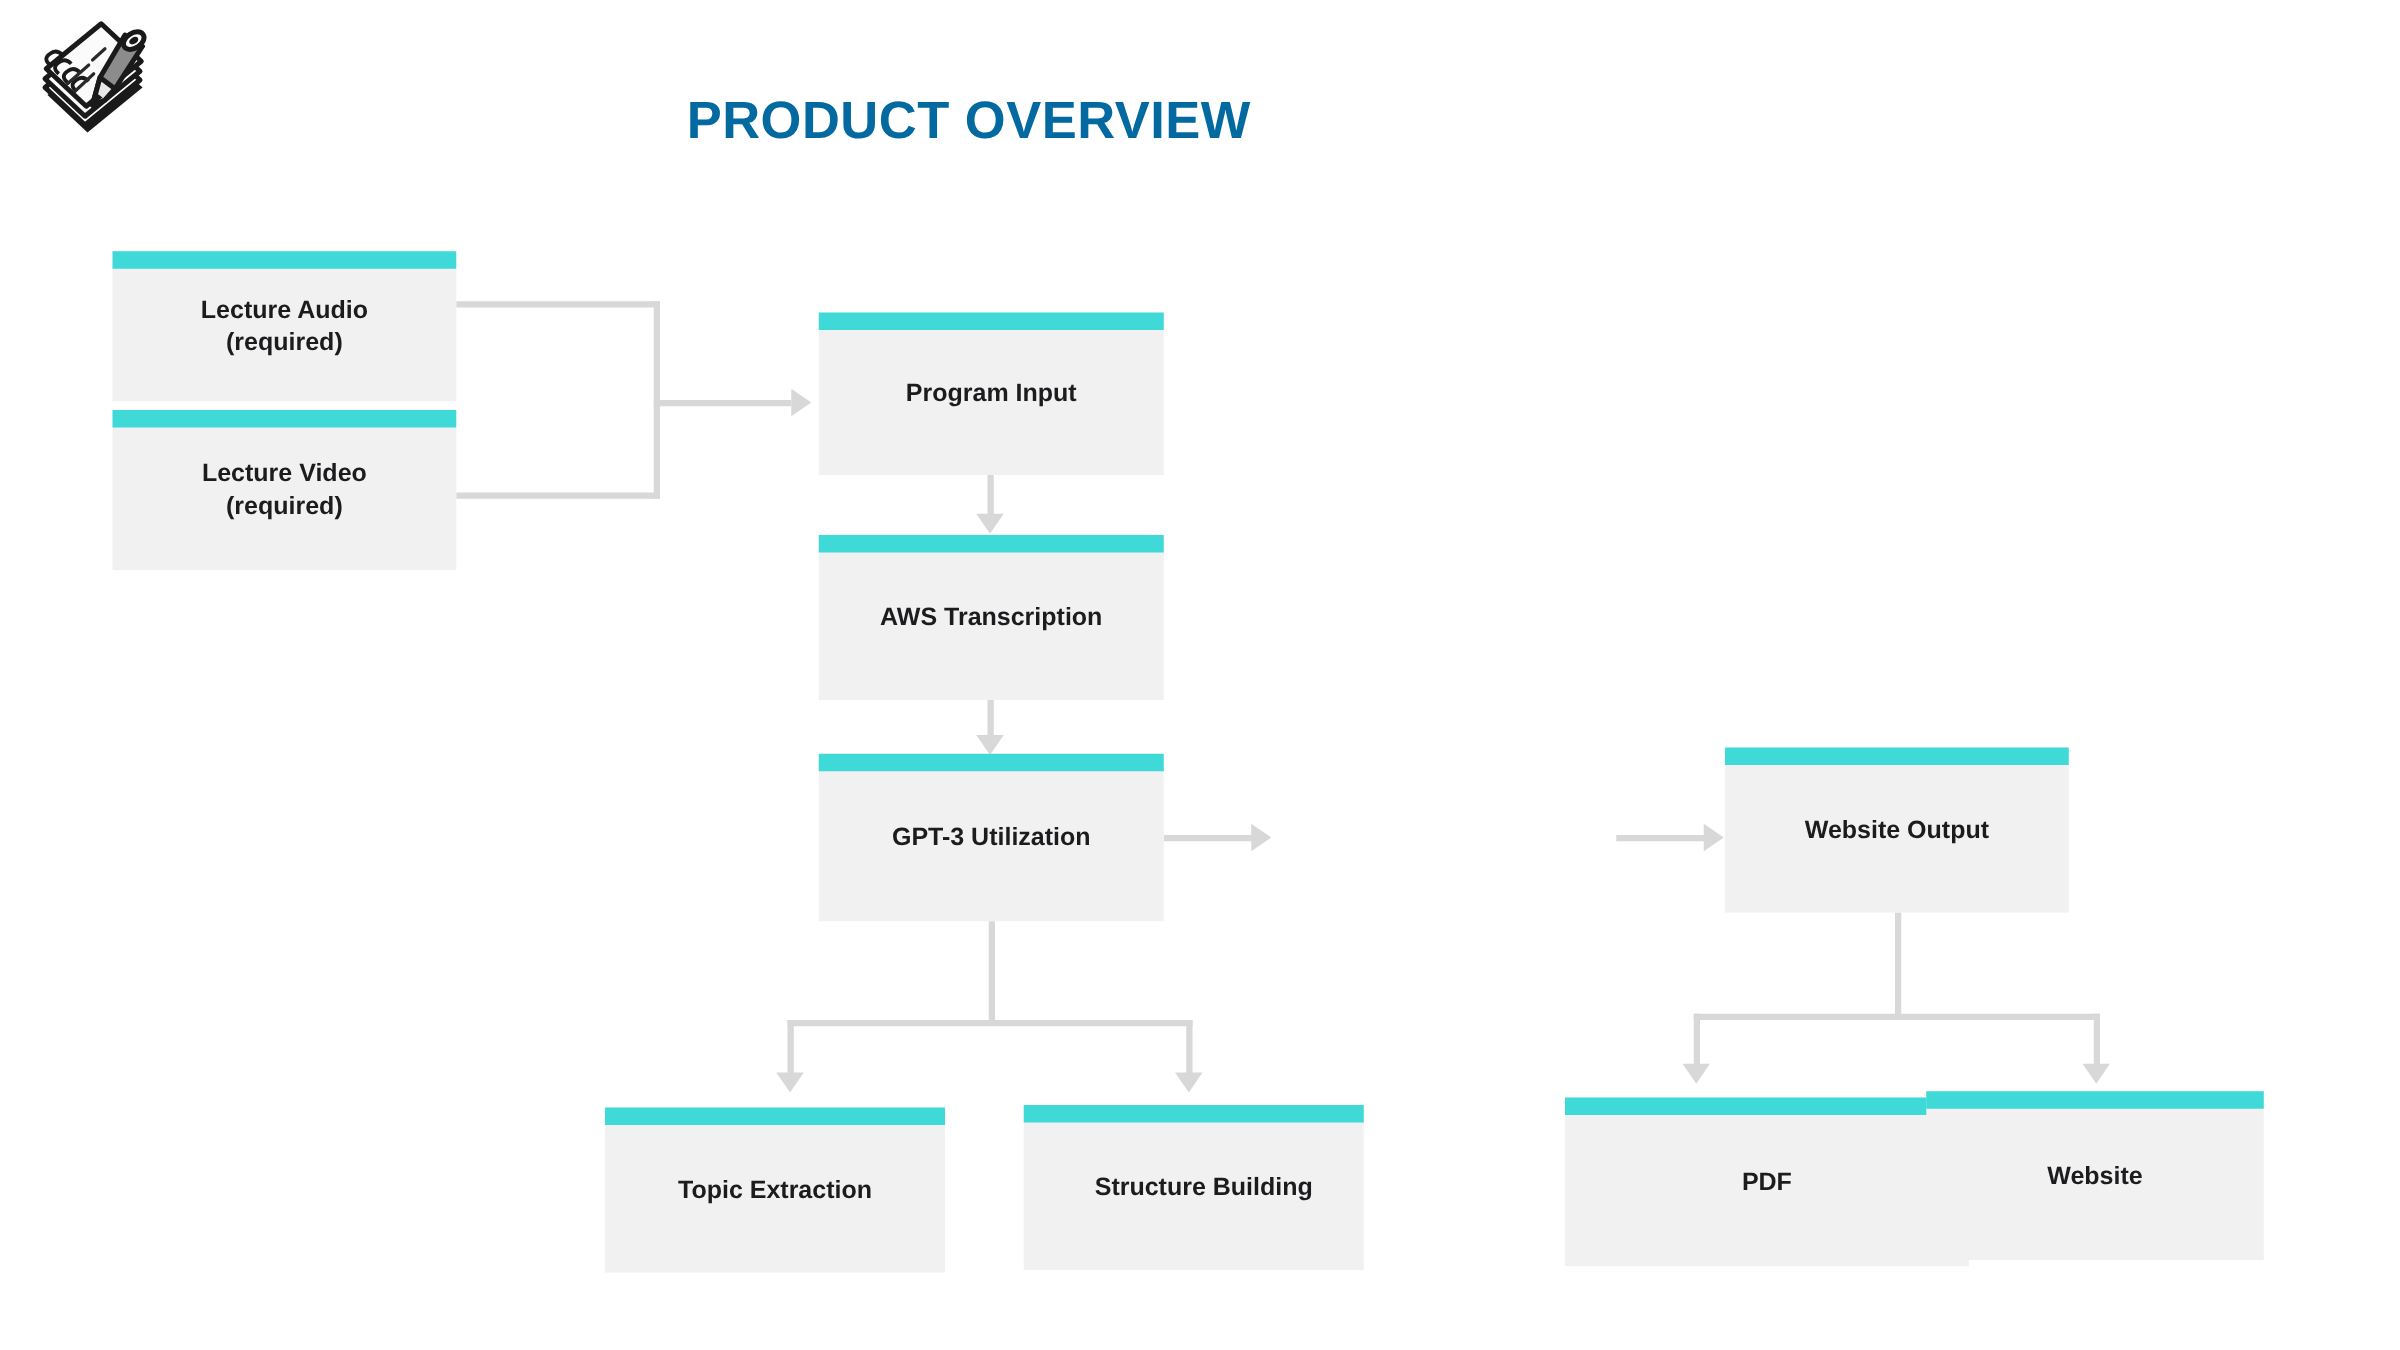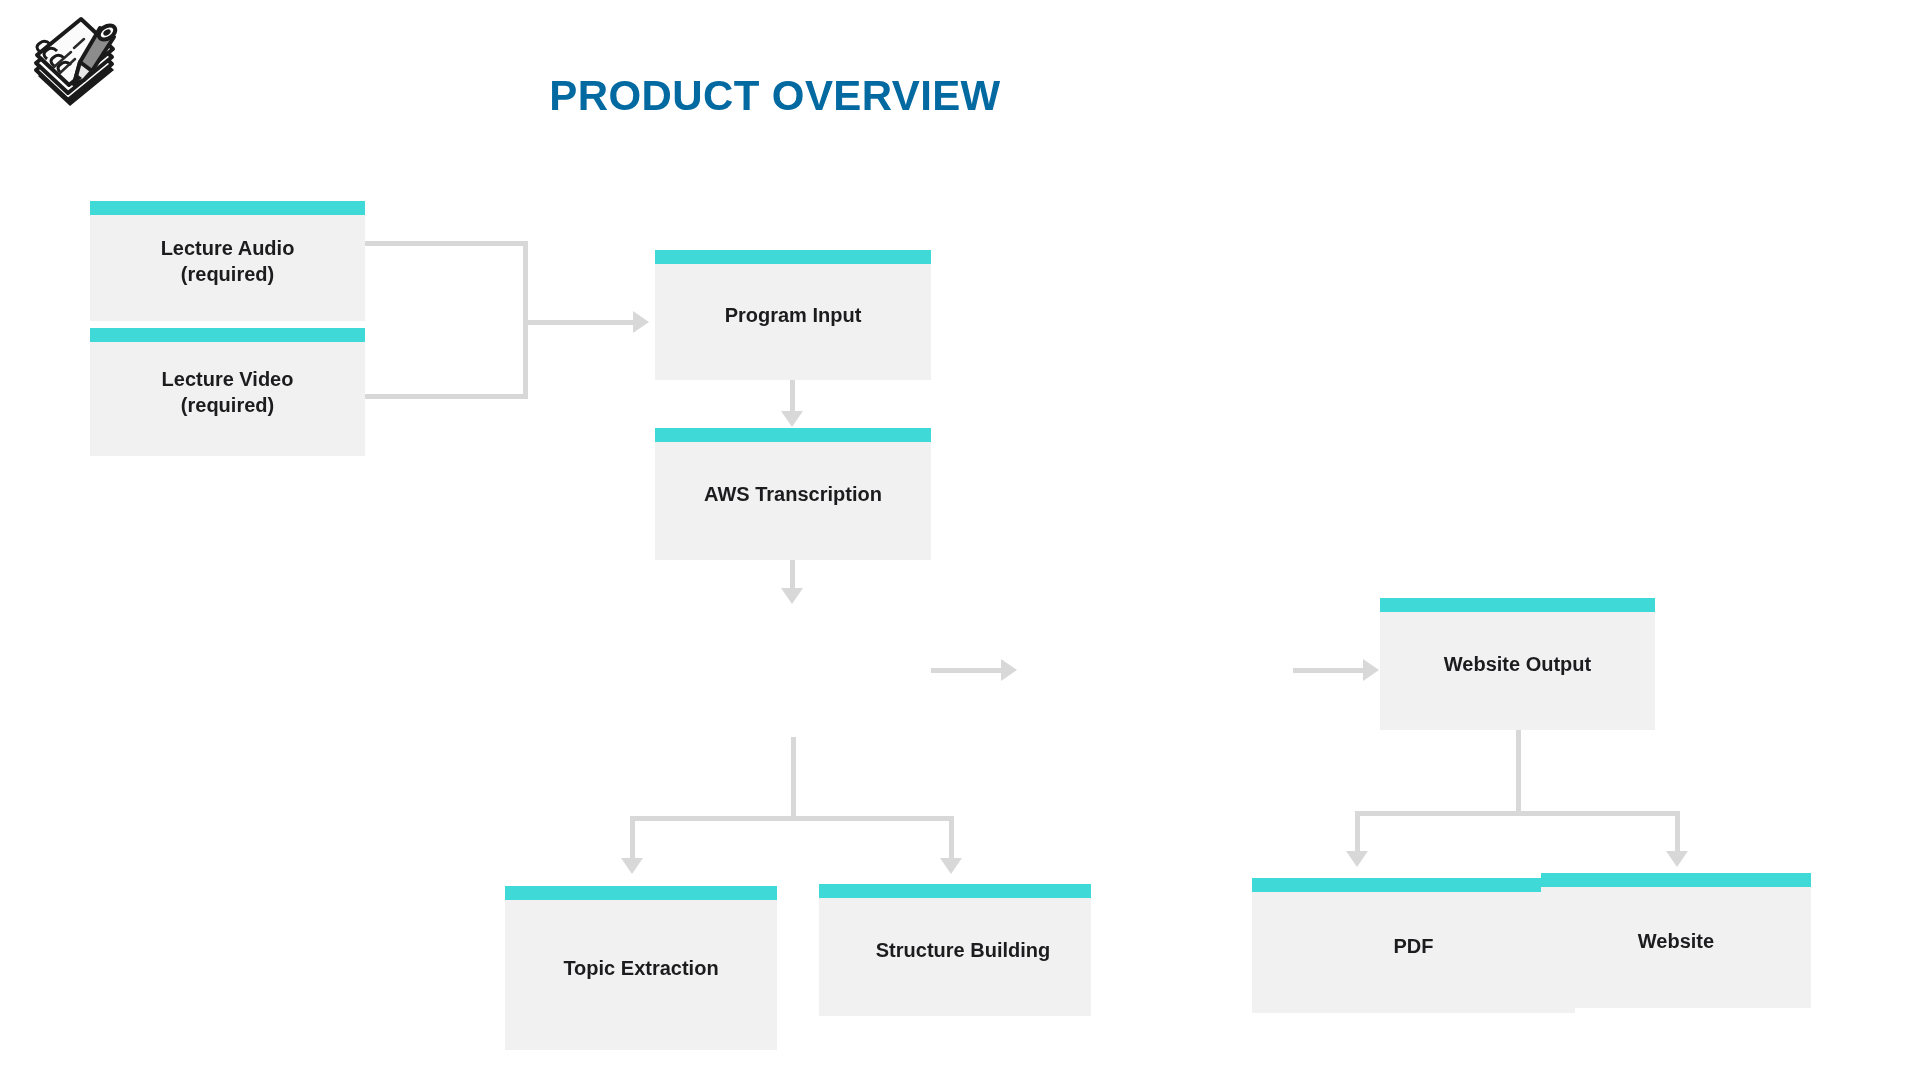--- a/index.html
+++ b/index.html
@@ -195,28 +195,32 @@
   <div class="node" style="left:655px; top:250px; width:276px; height:130px;">
     <div class="cap"></div>
     <div class="label">Program Input</div>
   </div>
 
   <div class="node" style="left:655px; top:428px; width:276px; height:132px;">
     <div class="cap"></div>
     <div class="label">AWS Transcription</div>
   </div>
 
+  <div class="node" style="left:655px; top:603px; width:276px; height:134px;">
+    <div class="cap"></div>
+    <div class="label">GPT-3 Utilization</div>
+  </div>
 
 
   <div class="node" style="left:1380px; top:598px; width:275px; height:132px;">
     <div class="cap"></div>
     <div class="label">Website Output</div>
   </div>
 
-  <div class="node" style="left:505px; top:886px; width:272px; height:164px;">
+  <div class="node" style="left:484px; top:886px; width:272px; height:132px;">
     <div class="cap"></div>
     <div class="label">Topic Extraction</div>
   </div>
 
   <div class="node" style="left:819px; top:884px; width:272px; height:132px;padding-left:16px;">
     <div class="cap"></div>
     <div class="label">Structure Building</div>
   </div>
 
   <div class="node" style="left:1252px; top:878px; width:323px; height:135px;">

